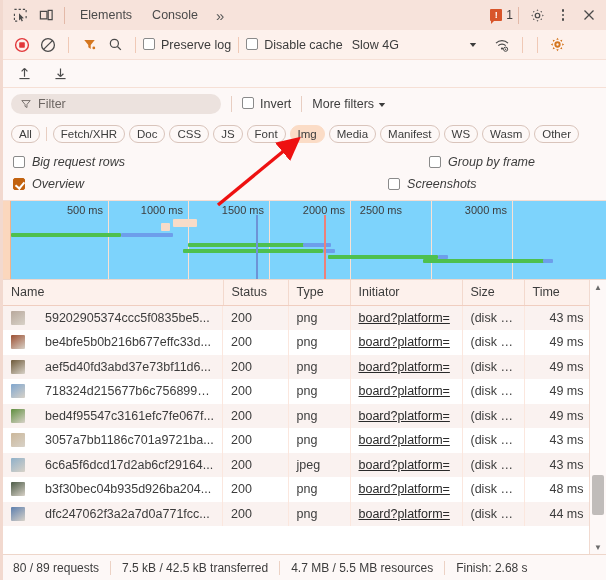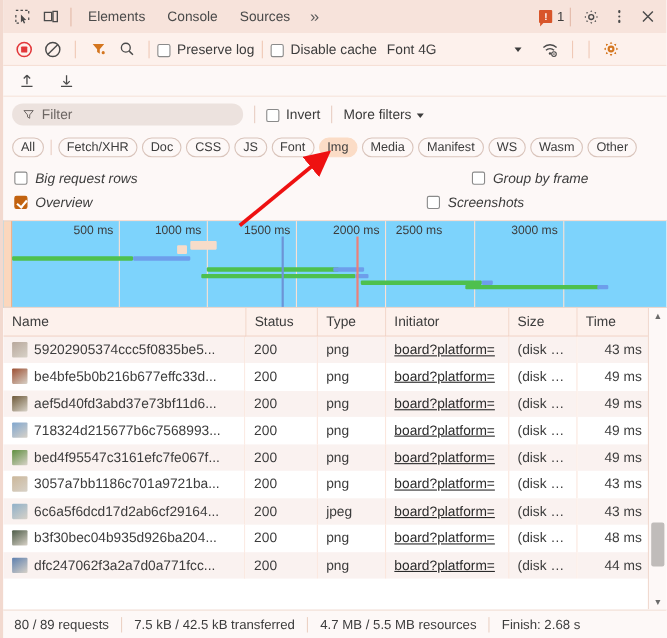--- a/index.html
+++ b/index.html
@@ -46,21 +46,21 @@
   .kebab { display:flex; flex-direction:column; gap:2px; align-items:center; }
   .kebab i { width:2.5px; height:2.5px; border-radius:50%; background:#4a4a4a; display:block; }
 
   
   .ntoolbar {
     height: 30px; min-height:30px; background:#fdf1ec;
     display:flex; align-items:center; padding-left:6px;
     border-bottom:1px solid #f6e0d6;
   }
   .ntoolbar .sep { width:1px; height:16px; background:#f0c9b6; margin:0 7px; }
-  .cbwrap { display:flex; align-items:flex-end; gap:6px; white-space:nowrap; }
+  .cbwrap { display:flex; align-items:flex-start; gap:6px; white-space:nowrap; }
   .cbox { width:12px; height:12px; border:1.3px solid #8a8a8a; border-radius:2px; background:#fff;
           display:inline-block; position:relative; flex:none; }
   .cbox.checked { background:#c2620f; border-color:#c2620f; }
   .cbox.checked:after{
     content:""; position:absolute; left:3px; top:0.5px; width:4px; height:7px;
     border-right:2px solid #fff; border-bottom:2px solid #fff; transform:rotate(40deg);
   }
   .cblabel { font-size:12.5px; color:#3c3c3c; }
   .throttle { font-size:12.5px; color:#3c3c3c; margin-left:9px; white-space:nowrap; }
   .caret { font-size:8px; color:#3c3c3c; transform:scaleX(1.6); }
@@ -118,21 +118,21 @@
     background:#fdf1ec; font-weight:normal; font-size:12.5px; color:#3c3c3c;
     text-align:left; height:25px; padding:0 8px; border-right:1px solid #f3d9cd;
     border-bottom:1px solid #f0cec0; white-space:nowrap;
   }
   table.reqs td {
     height:24.5px; font-size:12.5px; color:#3c3c3c; padding:0 8px;
     border-right:1px solid #fbe7de; white-space:nowrap; overflow:hidden; text-overflow:ellipsis;
   }
   table.reqs tr.odd td { background:#faf2f0; }
   table.reqs tr.even td { background:#ffffff; }
-  td.c-name { display:flex; align-items:center; gap:6px; height:24.5px; }
+  td.c-name { display:flex; align-items:center; gap:20px; height:24.5px; }
   .thumb { width:14px; height:14px; flex:none; border-radius:1px; background-size:cover;
            background-repeat:no-repeat; }
   .nm { overflow:hidden; text-overflow:ellipsis; white-space:nowrap; }
   td.c-status { color:#8f8784; }
   td.c-init a { color:#2a2a2a; text-decoration:underline; }
   td.c-size { color:#a29b98; }
   td.c-time { text-align:right; padding-right:12px; }
 
   
   .vscroll { position:absolute; right:0; top:0; width:17px; bottom:0; background:#fdf8f7;
@@ -169,23 +169,20 @@
         <path d="M9.8 2.5h4.2v10H9.8z" fill="none" stroke="#4a4a4a" stroke-width="1.3"></path>
       </svg>
     </div>
     <div class="tb-sep"></div>
     <div class="tab">
       <span>Elements</span>
     </div>
     <div class="tab">
       <span>Console</span>
     </div>
-    <div class="tab">
-      <span>Sources</span>
-    </div>
     <div class="chev-more">»</div>
 
     <div class="ts-right">
       <div class="errbadge">
         <span class="errsq">!</span>
         <span>1</span>
       </div>
       <div class="tb-sep"></div>
       <div class="tb-icon">
         <svg width="15" height="15" viewBox="0 0 16 16">
@@ -236,21 +233,21 @@
     <div class="cbwrap">
       <span class="cbox"></span>
       <span class="cblabel">Preserve log</span>
     </div>
     <div class="sep"></div>
     <div class="cbwrap">
       <span class="cbox"></span>
       <span class="cblabel">Disable cache</span>
     </div>
     <div class="throttle">
-      <span>Font 4G</span>
+      <span>Slow 4G</span>
     </div>
     <span class="caret" style="margin-left:72px;">▾</span>
     <div class="tb-icon" style="margin-left:14px;">
       <svg width="16" height="16" viewBox="0 0 16 16">
         <path d="M2 6.2a8.4 8.4 0 0112 0" fill="none" stroke="#4a4a4a" stroke-width="1.2"></path>
         <path d="M4.3 8.7a5.2 5.2 0 017.4 0" fill="none" stroke="#4a4a4a" stroke-width="1.2"></path>
         <circle cx="8" cy="11.6" r="1.1" fill="#4a4a4a"></circle>
         <circle cx="11.6" cy="12.2" r="2.1" fill="#fdf1ec" stroke="#4a4a4a" stroke-width="1"></circle>
         <circle cx="11.6" cy="12.2" r="0.7" fill="#4a4a4a"></circle>
       </svg>

